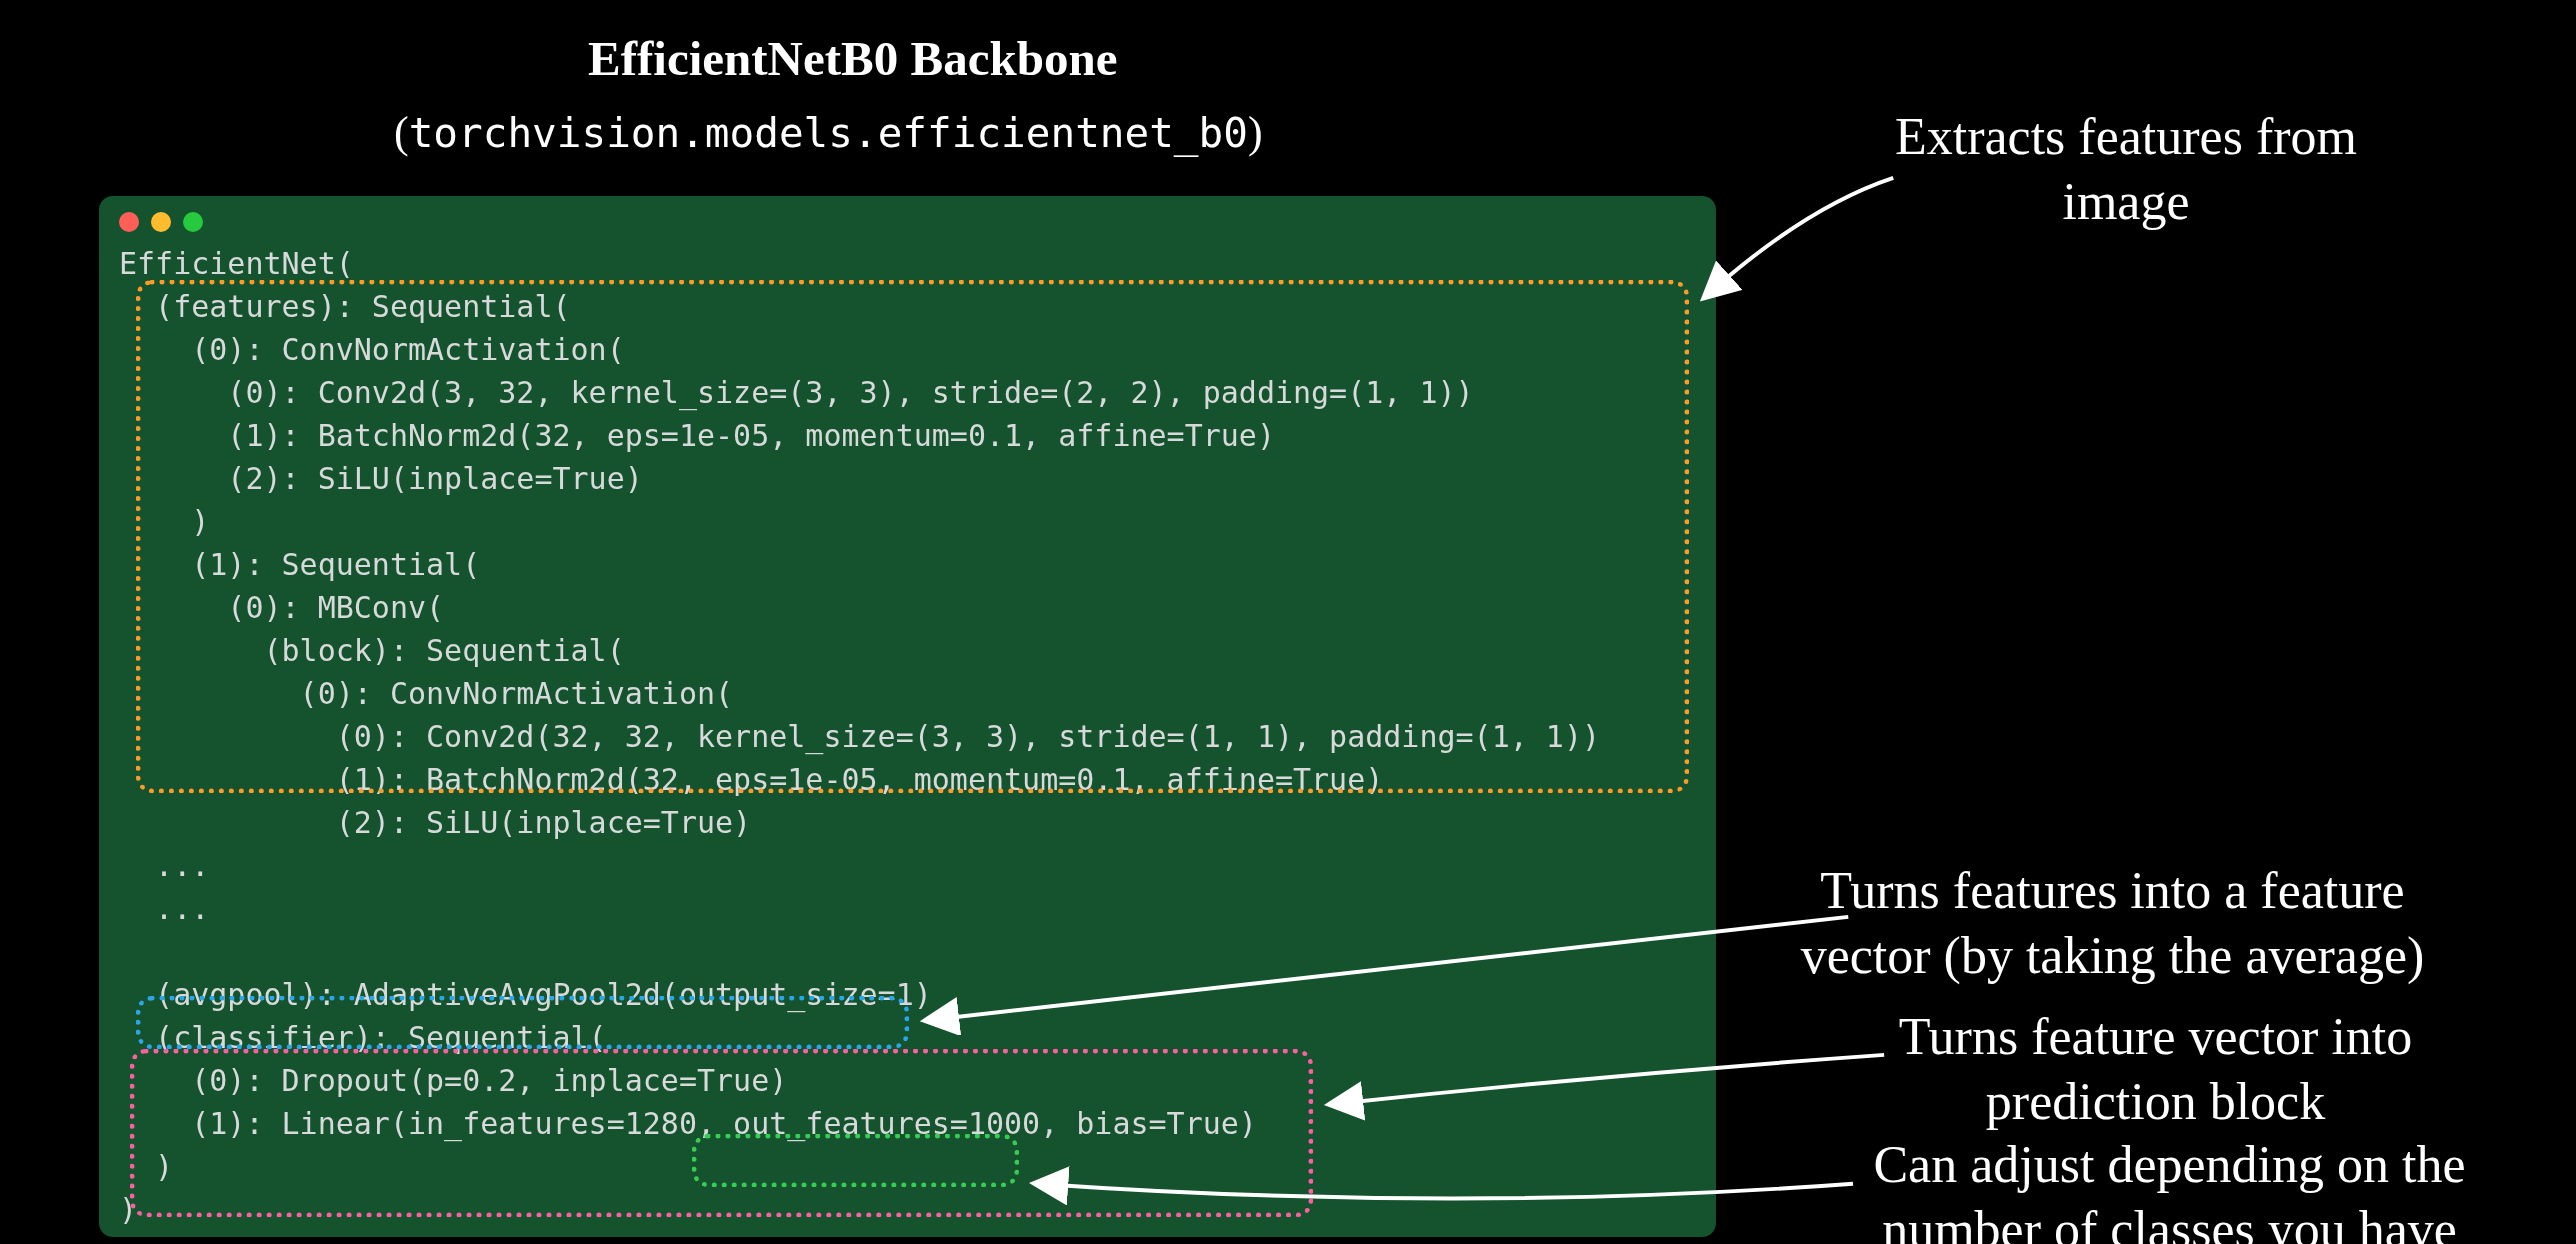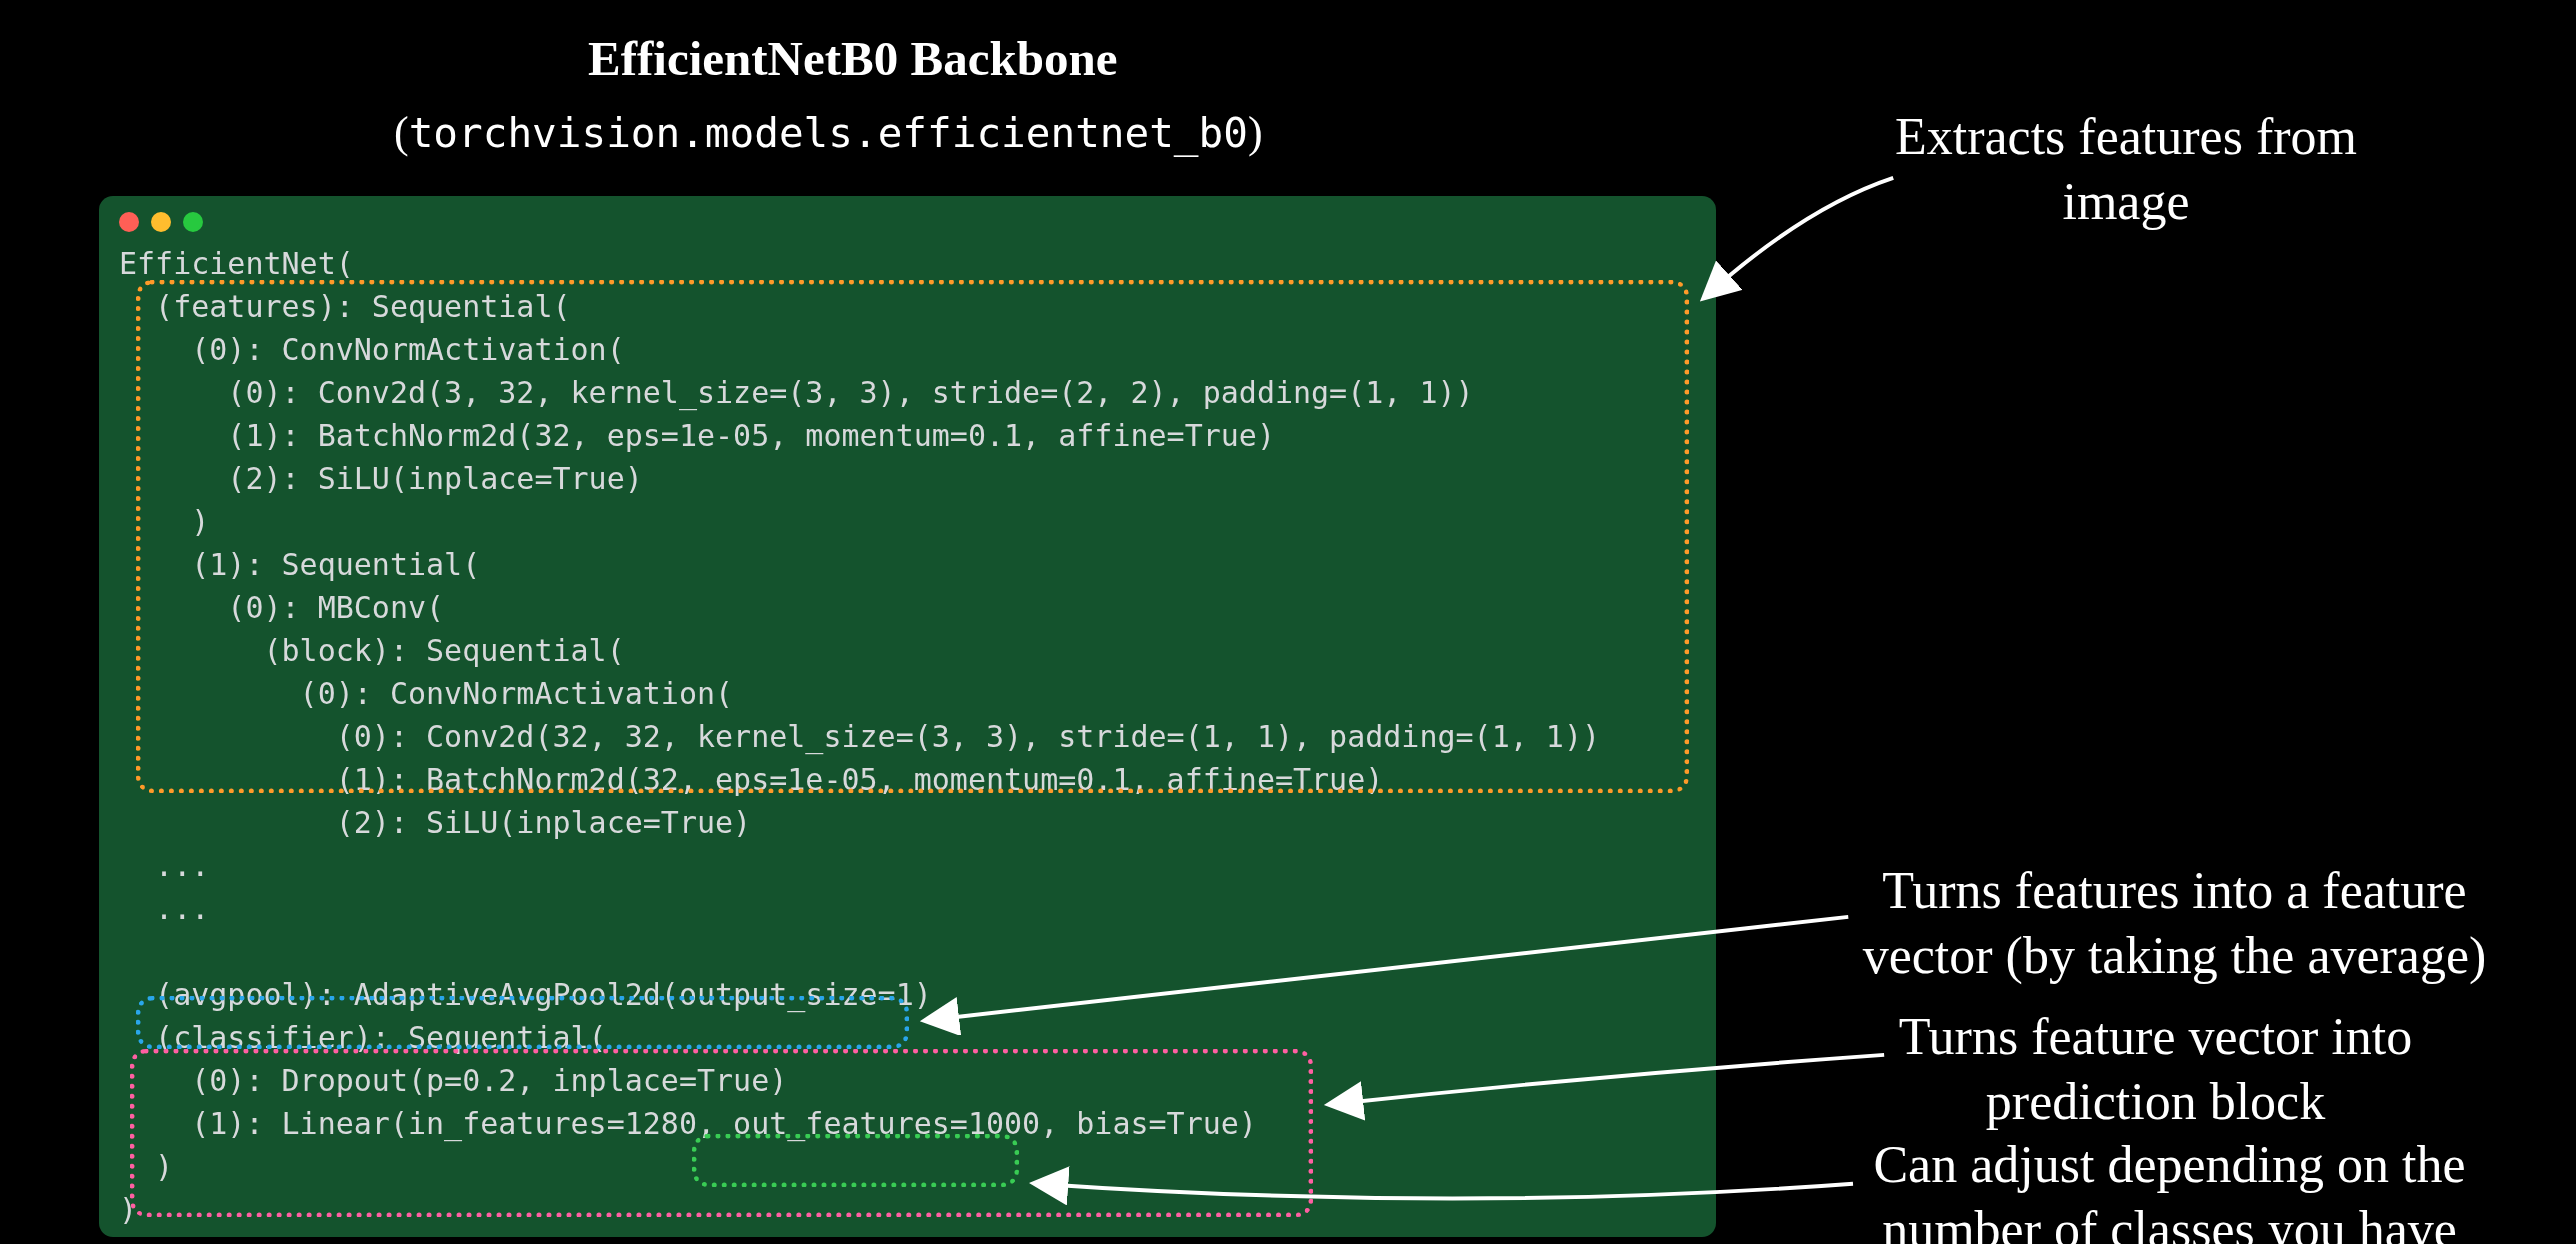--- a/index.html
+++ b/index.html
@@ -83,21 +83,21 @@
     border-color: #39cc54;
   }
   .annotation {
     position: absolute;
     font-size: 52px;
     font-family: "Comic Sans MS", cursive;
     text-align: center;
     line-height: 1.25;
   }
   .anno-features { left: 1894px; top: 104px; width: 464px; }
-  .anno-avgpool  { left: 1854px; top: 858px; width: 641px; }
+  .anno-avgpool  { left: 1792px; top: 858px; width: 641px; }
   .anno-classifier { left: 1894px; top: 1004px; width: 523px; }
   .anno-classes { left: 1854px; top: 1132px; width: 631px; }
   .arrow { position: absolute; pointer-events: none; }
 </style>
 </head>
 <body>
 
 <div class="title">EfficientNetB0 Backbone</div>
 <div class="subtitle">
   <span>(</span><span class="mono">torchvision.models.efficientnet_b0</span><span>)</span>

